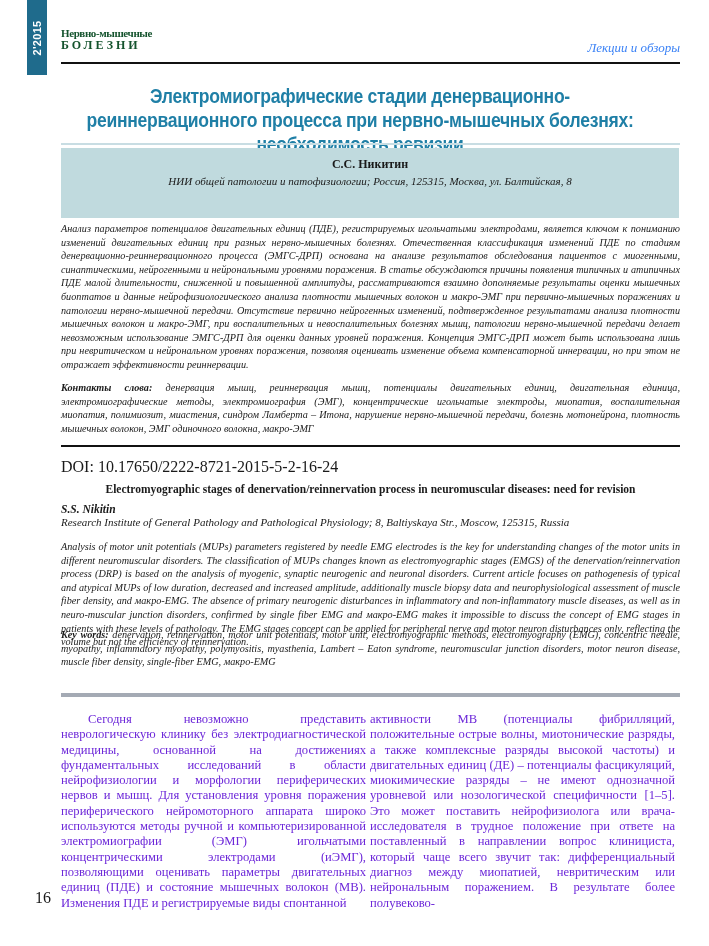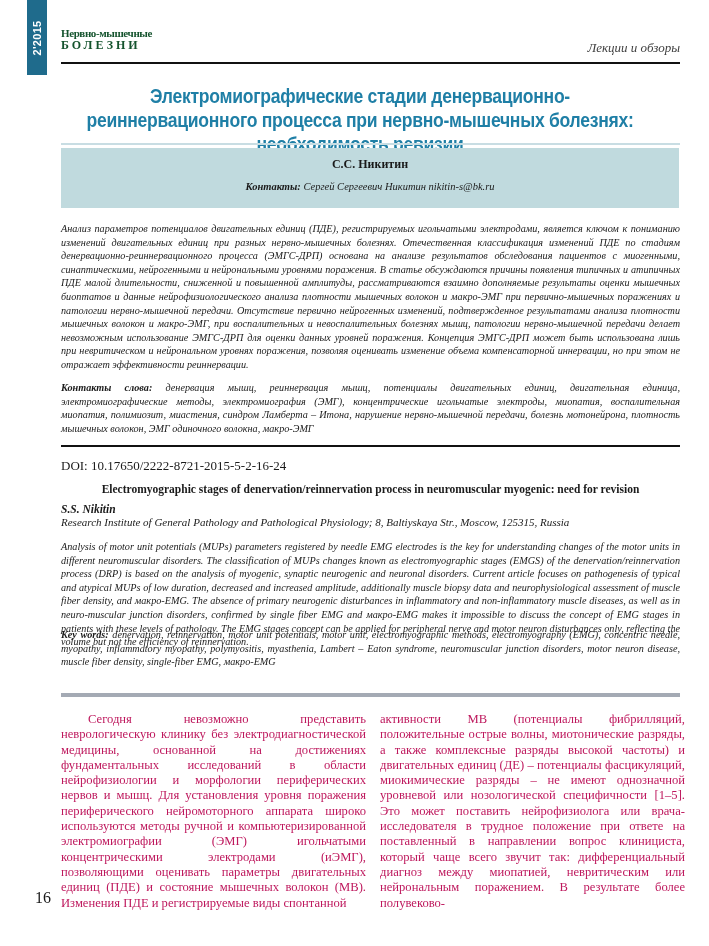--- a/index.html
+++ b/index.html
@@ -4,81 +4,78 @@
 <style>
   html, body { margin: 0; padding: 0; background: #ffffff; }
   body { width: 709px; height: 946px; position: relative; overflow: hidden;
          font-family: "Liberation Serif", serif; color: #1a1a1a; }
   .side-tab { position: absolute; left: 27px; top: 0; width: 20px; height: 75px; background: #1f6b8c; }
   .side-tab span { position: absolute; left: 50%; top: 50%; transform: translate(-50%, -50%) rotate(-90deg);
         color: #fff; font-family: "Liberation Sans", sans-serif; font-weight: bold; font-size: 11px; white-space: nowrap; letter-spacing: 0.3px; }
   .journal { position: absolute; left: 61px; top: 27px; font-family: Liberation Serif, serif; font-weight: bold; color: #14532d; line-height: 12px; }
   .journal .l1 { font-size: 11px; letter-spacing: -0.4px; }
   .journal .l2 { font-size: 12px; letter-spacing: 3px; }
-  .section { position: absolute; right: 29px; top: 40px; font-style: italic; font-size: 13px; color: #404040; }
+  .section { position: absolute; right: 29px; top: 40px; font-style: italic; font-size: 13px; color: #3b82f6; }
   .header-rule { position: absolute; left: 61px; right: 29px; top: 62px; height: 2px; background: #111; }
   .title { position: absolute; left: 40px; width: 640px; top: 84px; text-align: center;
            font-family: "Liberation Sans", sans-serif; font-weight: bold; font-size: 19.5px; line-height: 24px;
            color: #1f7fa6; letter-spacing: -0.3px; transform: scaleX(0.9); }
   .title-rule { position: absolute; left: 61px; right: 29px; top: 143px; height: 2px; background: #c8dde3; }
-  .affil-box { position: absolute; left: 61px; right: 30px; top: 148px; height: 60px; background: #c0dade; text-align: center; }
+  .affil-box { position: absolute; left: 61px; right: 30px; top: 148px; height: 70px; background: #c0dade; text-align: center; }
   .affil-box .author { font-weight: bold; font-size: 12px; margin-top: 9px; }
   .affil-box .inst { font-style: italic; font-size: 11px; margin-top: 3px; }
   .affil-box .contacts { font-style: italic; font-size: 10.5px; margin-top: 9px; }
   .affil-box .contacts b { font-weight: bold; }
   .abstract { position: absolute; left: 61px; right: 29px; font-style: italic; font-size: 10.2px; line-height: 13.6px; text-align: justify; }
   .ru-abstract { top: 222px; }
   .ru-keywords { top: 381px; }
   .kw-label { font-weight: bold; }
   .rule-2 { position: absolute; left: 61px; right: 29px; top: 445px; height: 2px; background: #111; }
-  .doi { position: absolute; left: 61px; top: 458px; font-size: 13px; }
+  .doi { position: absolute; left: 61px; top: 458px; font-size: 16px; }
   .en-title { position: absolute; left: 61px; right: 29px; top: 483px; text-align: center; font-weight: bold; font-size: 11.5px; }
   .en-author { position: absolute; left: 61px; right: 29px; top: 503px; font-weight: bold; font-style: italic; font-size: 11.5px; }
   .en-inst { position: absolute; left: 61px; right: 29px; top: 516px; text-align: left; font-style: italic; font-size: 11px; }
   .en-abstract { top: 540px; }
   .en-keywords { top: 628px; }
   .gray-rule { position: absolute; left: 61px; right: 29px; top: 693px; height: 4px; background: #a4aab4; }
-  .col { position: absolute; top: 712px; width: 305px; font-size: 12.6px; line-height: 15.3px; text-align: justify; color: #be185d; }
+  .col { position: absolute; top: 712px; width: 305px; font-size: 12.6px; line-height: 15.3px; text-align: justify; color: #6d28d9; }
   .col.left { left: 61px; text-indent: 27px; }
-  .col.right { left: 380px; }
+  .col.right { left: 370px; }
   .page-num { position: absolute; left: 35px; top: 889px; font-size: 16px; }
 </style>
 </head>
 <body>
 
 <div class="side-tab">
   <span>2'2015</span>
 </div>
 <div class="journal">
   <div class="l1">Нервно-мышечные</div>
   <div class="l2">БОЛЕЗНИ</div>
 </div>
 <div class="section">Лекции и обзоры</div>
 <div class="header-rule"></div>
 
 <div class="title">Электромиографические стадии денервационно-реиннервационного процесса при нервно-мышечных болезнях: необходимость ревизии</div>
 <div class="title-rule"></div>
 
 <div class="affil-box">
   <div class="author">С.С. Никитин</div>
-  <div class="contacts">
-    <b>Контакты:</b>
-    <span>Сергей Сергеевич Никитин nikitin-s@bk.ru</span>
-  </div>
+  <div class="inst">НИИ общей патологии и патофизиологии; Россия, 125315, Москва, ул. Балтийская, 8</div>
 </div>
 
 <div class="abstract ru-abstract">Анализ параметров потенциалов двигательных единиц (ПДЕ), регистрируемых игольчатыми электродами, является ключом к пониманию изменений двигательных единиц при разных нервно-мышечных болезнях. Отечественная классификация изменений ПДЕ по стадиям денервационно-реиннервационного процесса (ЭМГС-ДРП) основана на анализе результатов обследования пациентов с миогенными, синаптическими, нейрогенными и нейрональными уровнями поражения. В статье обсуждаются причины появления типичных и атипичных ПДЕ малой длительности, сниженной и повышенной амплитуды, рассматриваются взаимно дополняемые результаты оценки мышечных биоптатов и данные нейрофизиологического анализа плотности мышечных волокон и макро-ЭМГ при первично-мышечных поражениях и патологии нервно-мышечной передачи. Отсутствие первично нейрогенных изменений, подтвержденное результатами анализа плотности мышечных волокон и макро-ЭМГ, при воспалительных и невоспалительных болезнях мышц, патологии нервно-мышечной передачи делает невозможным использование ЭМГС-ДРП для оценки данных уровней поражения. Концепция ЭМГС-ДРП может быть использована лишь при невритическом и нейрональном уровнях поражения, позволяя оценивать изменение объема компенсаторной иннервации, но при этом не отражает эффективности реиннервации.</div>
 <div class="abstract ru-keywords">
   <span class="kw-label">Контакты слова:</span>
   <span>денервация мышц, реиннервация мышц, потенциалы двигательных единиц, двигательная единица, электромиографические методы, электромиография (ЭМГ), концентрические игольчатые электроды, миопатия, воспалительная миопатия, полимиозит, миастения, синдром Ламберта – Итона, нарушение нервно-мышечной передачи, болезнь мотонейрона, плотность мышечных волокон, ЭМГ одиночного волокна, макро-ЭМГ</span>
 </div>
 <div class="rule-2"></div>
 
 <div class="doi">DOI: 10.17650/2222-8721-2015-5-2-16-24</div>
-<div class="en-title">Electromyographic stages of denervation/reinnervation process in neuromuscular myogenic: need for revision</div>
+<div class="en-title">Electromyographic stages of denervation/reinnervation process in neuromuscular diseases: need for revision</div>
 <div class="en-author">S.S. Nikitin</div>
 <div class="en-inst">Research Institute of General Pathology and Pathological Physiology; 8, Baltiyskaya Str., Moscow, 125315, Russia</div>
 <div class="abstract en-abstract">Analysis of motor unit potentials (MUPs) parameters registered by needle EMG electrodes is the key for understanding changes of the motor units in different neuromuscular disorders. The classification of MUPs changes known as electromyographic stages (EMGS) of the denervation/reinnervation process (DRP) is based on the analysis of myogenic, synaptic neurogenic and neuronal disorders. Current article focuses on pathogenesis of typical and atypical MUPs of low duration, decreased and increased amplitude, additionally muscle biopsy data and neurophysiological assessment of muscle fiber density, and макро-EMG. The absence of primary neurogenic disturbances in inflammatory and non-inflammatory muscle diseases, as well as in neuro-muscular junction disorders, confirmed by single fiber EMG and макро-EMG makes it impossible to discuss the concept of EMG stages in patients with these levels of pathology. The EMG stages concept can be applied for peripheral nerve and motor neuron disturbances only, reflecting the volume but not the efficiency of reinnervation.</div>
 <div class="abstract en-keywords">
   <span class="kw-label">Key words:</span>
   <span>denervation, reinnervation, motor unit potentials, motor unit, electromyographic methods, electromyography (EMG), concentric needle, myopathy, inflammatory myopathy, polymyositis, myasthenia, Lambert – Eaton syndrome, neuromuscular junction disorders, motor neuron disease, muscle fiber density, single-fiber EMG, макро-EMG</span>
 </div>
 <div class="gray-rule"></div>
 
 <div class="col left">Сегодня невозможно представить неврологическую клинику без электродиагностической медицины, основанной на достижениях фундаментальных исследований в области нейрофизиологии и морфологии периферических нервов и мышц. Для установления уровня поражения периферического нейромоторного аппарата широко используются методы ручной и компьютеризированной электромиографии (ЭМГ) игольчатыми концентрическими электродами (иЭМГ), позволяющими оценивать параметры двигательных единиц (ПДЕ) и состояние мышечных волокон (МВ). Изменения ПДЕ и регистрируемые виды спонтанной</div>

